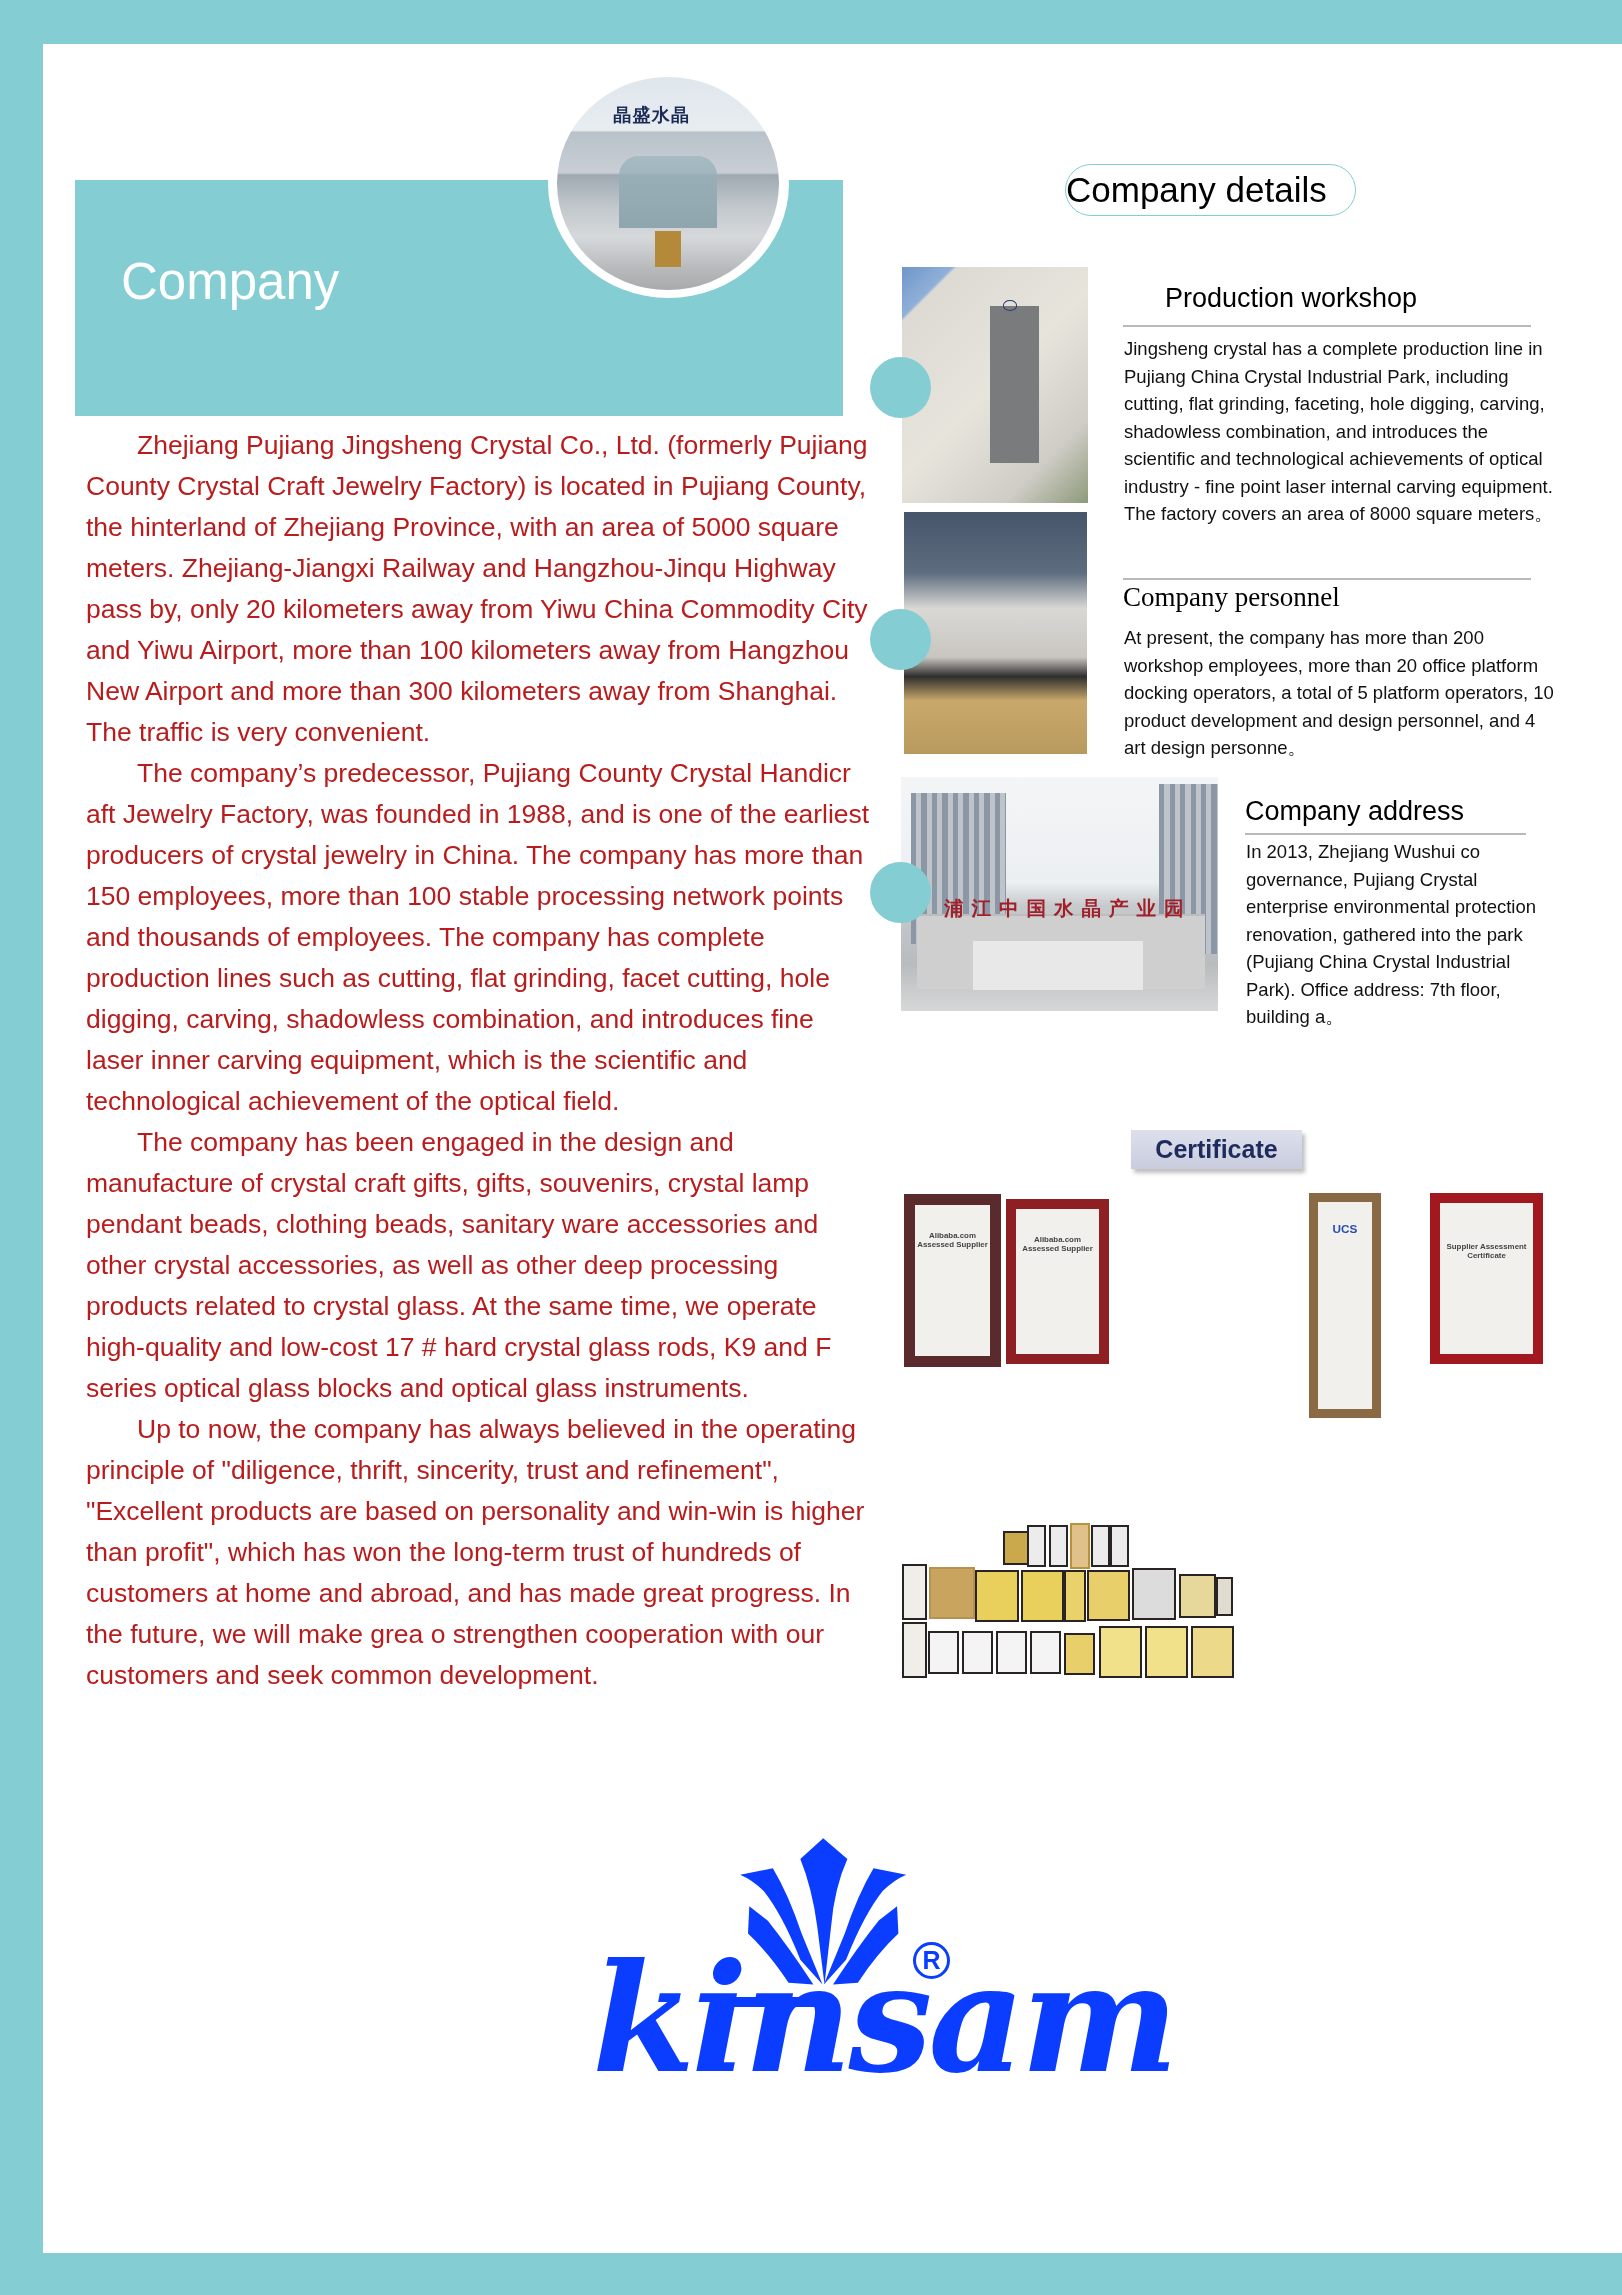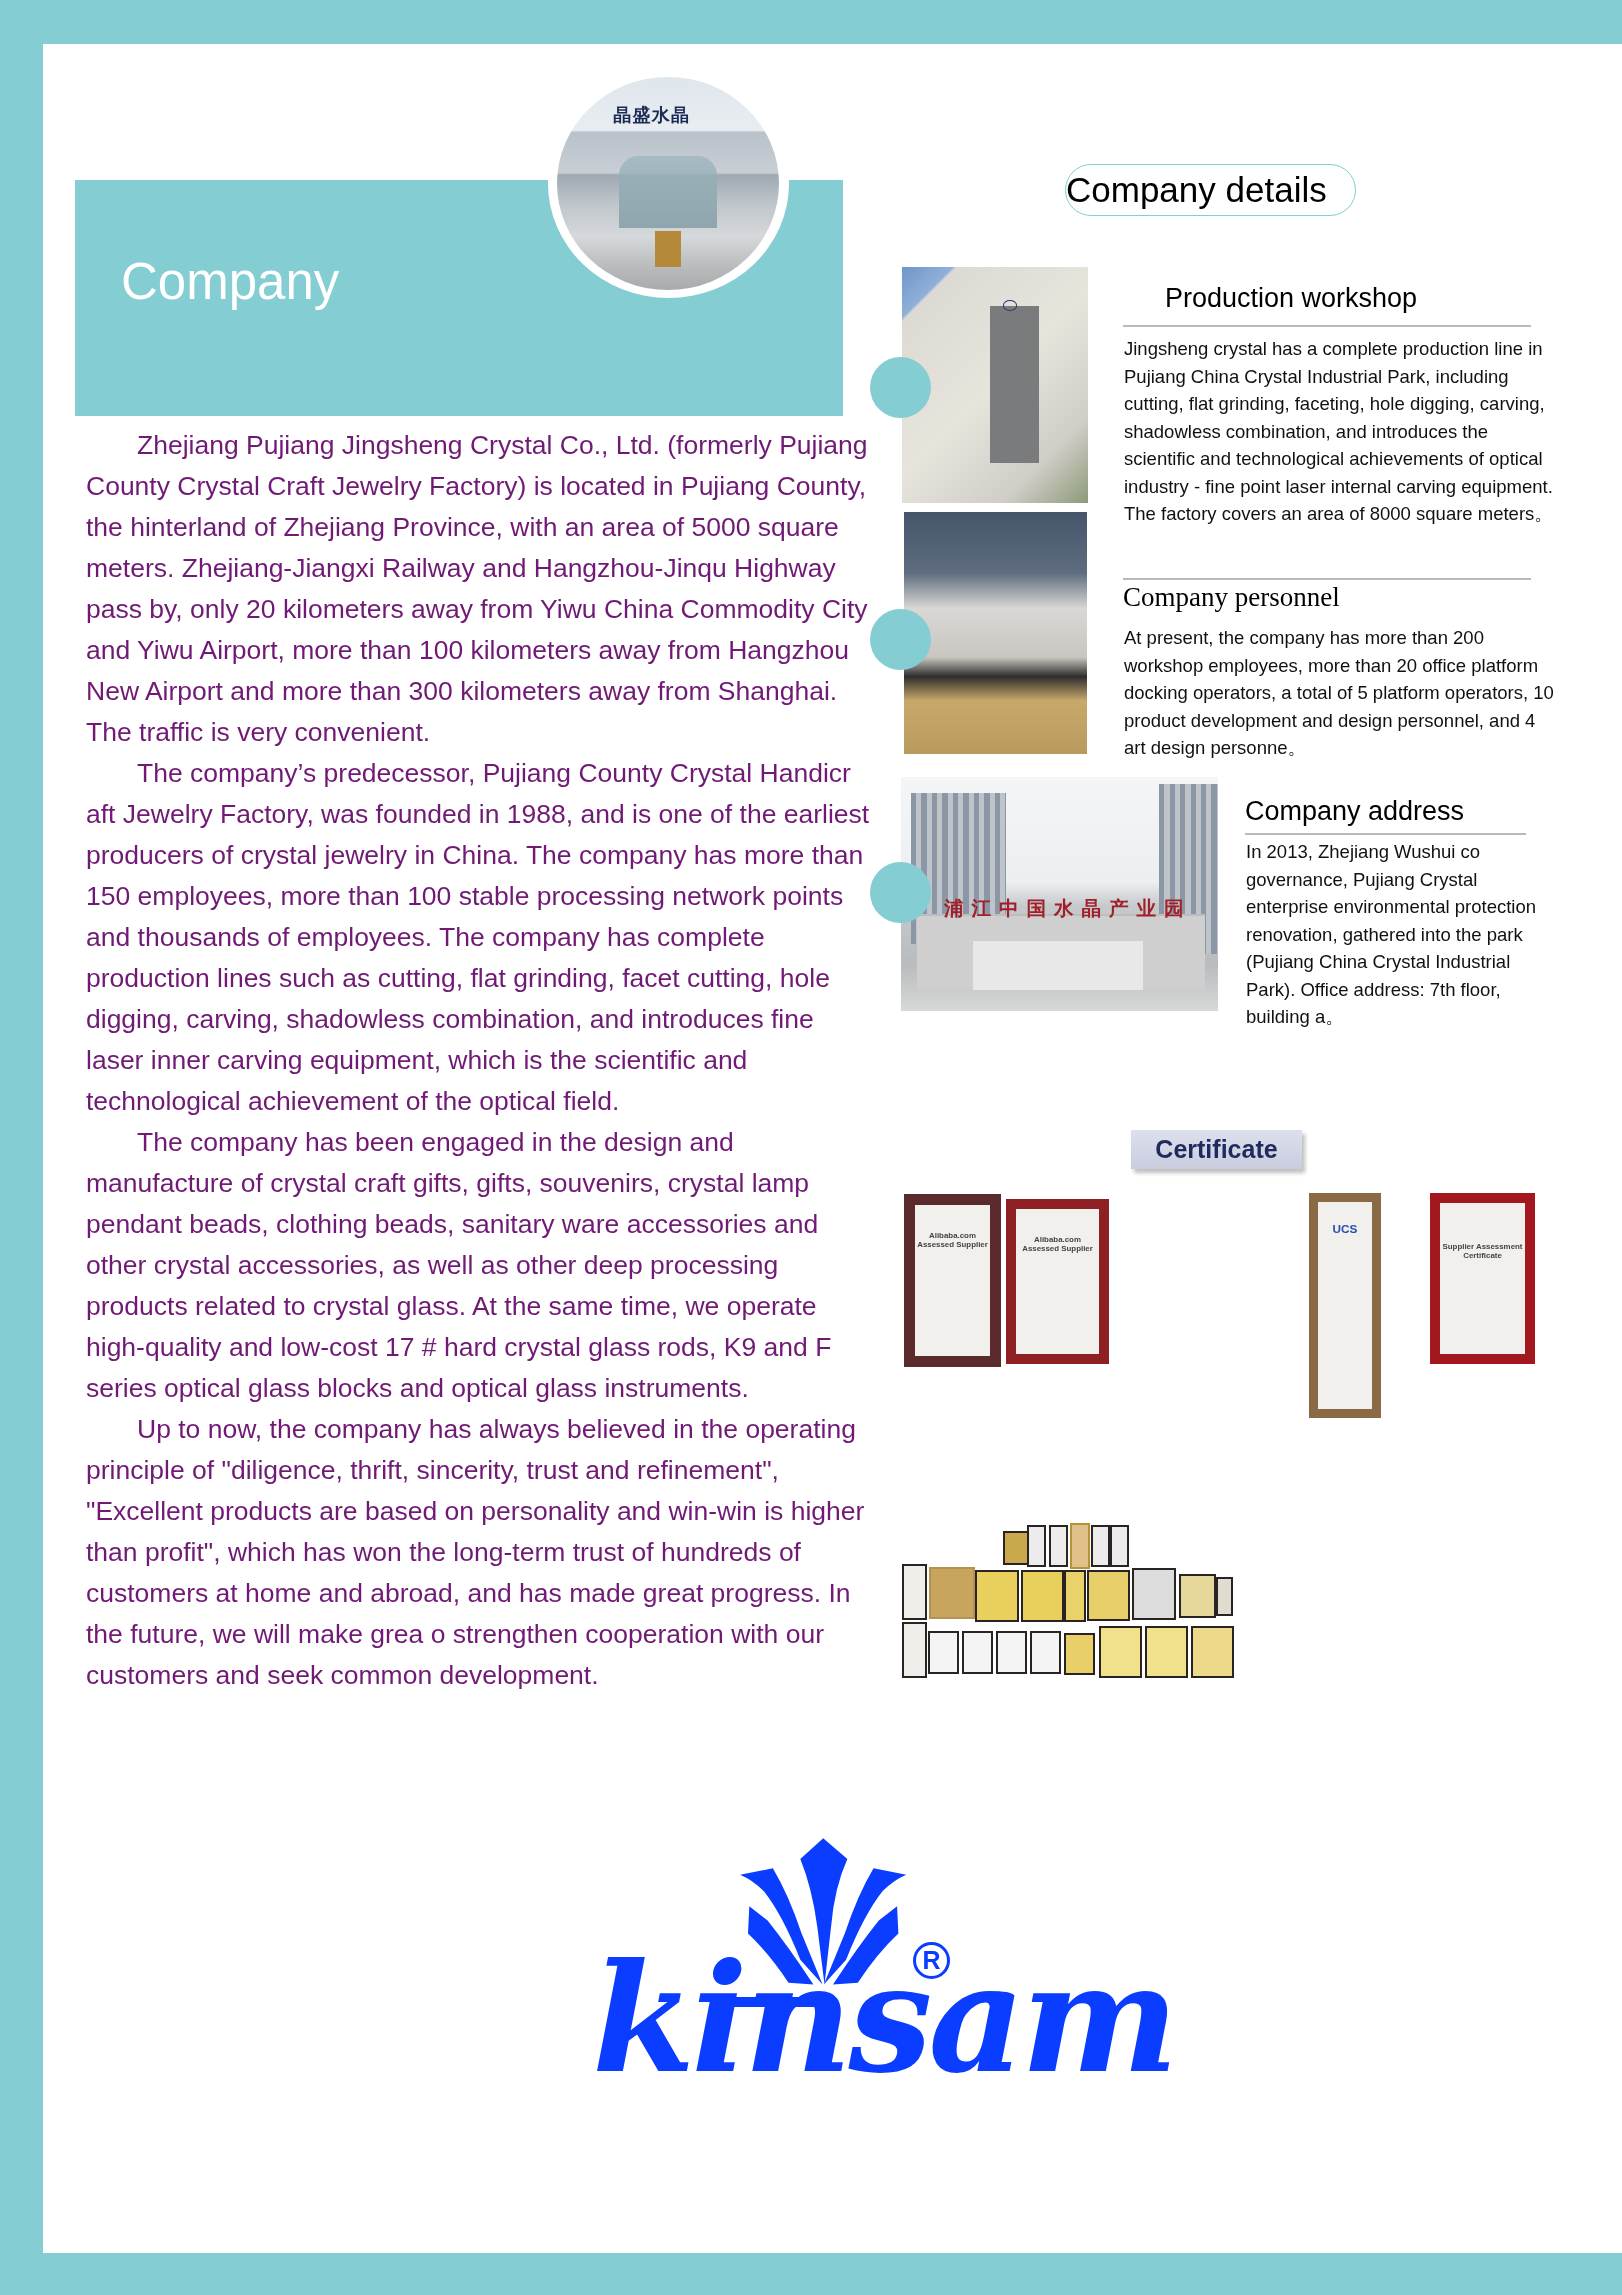--- a/index.html
+++ b/index.html
@@ -13,21 +13,21 @@
   .title-big { position: absolute; left: 46px; top: 134px; font-size: 77px; color: #fff; line-height: 1; }
 
   .hero-circle { position: absolute; left: 548px; top: 69px; width: 241px; height: 229px; border-radius: 50%; background: #fff; }
   .hero-photo { position: absolute; left: 9.2px; top: 7.9px; width: 222px; height: 213px; border-radius: 50%; overflow: hidden;
     background: linear-gradient(180deg, #dfe6ec 0%, #e8edf1 25%, #b9c2ca 26%, #c8ced4 45%, #9ea9b2 46%, #c0c6cb 60%, #d6d9dc 75%, #b7b9bb 90%, #a9aaab 100%); }
   .hero-sign { position: absolute; left: 56px; top: 26px; font-family: "DejaVu Sans", sans-serif; font-weight: bold; font-size: 18px; color: #1b2a55; letter-spacing: 1.3px; }
   .hero-glass { position: absolute; left: 62px; top: 79px; width: 98px; height: 72px; background: linear-gradient(180deg,#9fb7bf,#7f9aa3); border-radius: 19.6px 19.6px 0 0; opacity: .8; }
   .hero-door { position: absolute; left: 98px; top: 154px; width: 26px; height: 36px; background: #b48a3a; }
 
   
-  .intro { position: absolute; left: 86px; top: 425px; width: 792px; font-size: 26.5px; line-height: 41px; color: #701a75; }
+  .intro { position: absolute; left: 86px; top: 425px; width: 792px; font-size: 26.5px; line-height: 41px; color: #b91c1c; }
   .intro p { text-indent: 51px; }
 
   
   .details-pill { position: absolute; left: 1065px; top: 164px; width: 291px; height: 52px; border: 1.3px solid #84CDD2; border-radius: 26px;
     font-size: 35px; line-height: 50px; text-align: left; color: #000; background: #fff; }
 
   .photo { position: absolute; overflow: hidden; }
   .p-workshop { left: 902px; top: 267px; width: 186px; height: 236px; background: linear-gradient(135deg,#6f96c9 0%,#8fb0d8 12%,#dcdad3 13%,#e7e4dc 50%,#cfcdc6 80%,#8d9a7a 100%); }
   .p-workshop .well { position: absolute; left: 88px; top: 39px; width: 49px; height: 157px; background: #7a7b7d; }
   .p-workshop .logo { position: absolute; left: 101px; top: 33px; width: 14.4px; height: 10.5px; border: 1.3px solid #2a3b6e; border-radius: 50%; }
@@ -113,21 +113,21 @@
 
 <div class="frame" style="left:904px; top:1194px; width:97px; height:173px; border-width:11.8px; border-color:#5a2a2c;">
   <div class="ftitle" style="top:26px;">Alibaba.com Assessed Supplier</div>
 </div>
 <div class="frame" style="left:1006px; top:1199px; width:103px; height:165px; border-width:10.5px; border-color:#8e1f22;">
   <div class="ftitle" style="top:26px;">Alibaba.com Assessed Supplier</div>
 </div>
 <div class="frame" style="left:1309px; top:1193px; width:72px; height:225px; border-width:9.2px; border-color:#8a6a45;">
   <div class="ftitle" style="top:19.6px; color:#2a4fb0; font-size:11.8px;">UCS</div>
 </div>
-<div class="frame" style="left:1430px; top:1193px; width:105px; height:171px; border-width:10.5px; border-color:#a3181e;">
+<div class="frame" style="left:1430px; top:1193px; width:113px; height:171px; border-width:10.5px; border-color:#a3181e;">
   <div class="ftitle" style="top:39px;">Supplier Assessment Certificate</div>
 </div>
 
 <style>
   .frame:nth-of-type(n) {}
 </style>
 
 <div>
   <div class="plaque" style="left:1003px; top:1531px; width:41px; height:34px; background:#c9a94c;"></div>
   <div class="plaque" style="left:1027px; top:1525px; width:19px; height:42px; background:#ececec; left:1027px;"></div>

